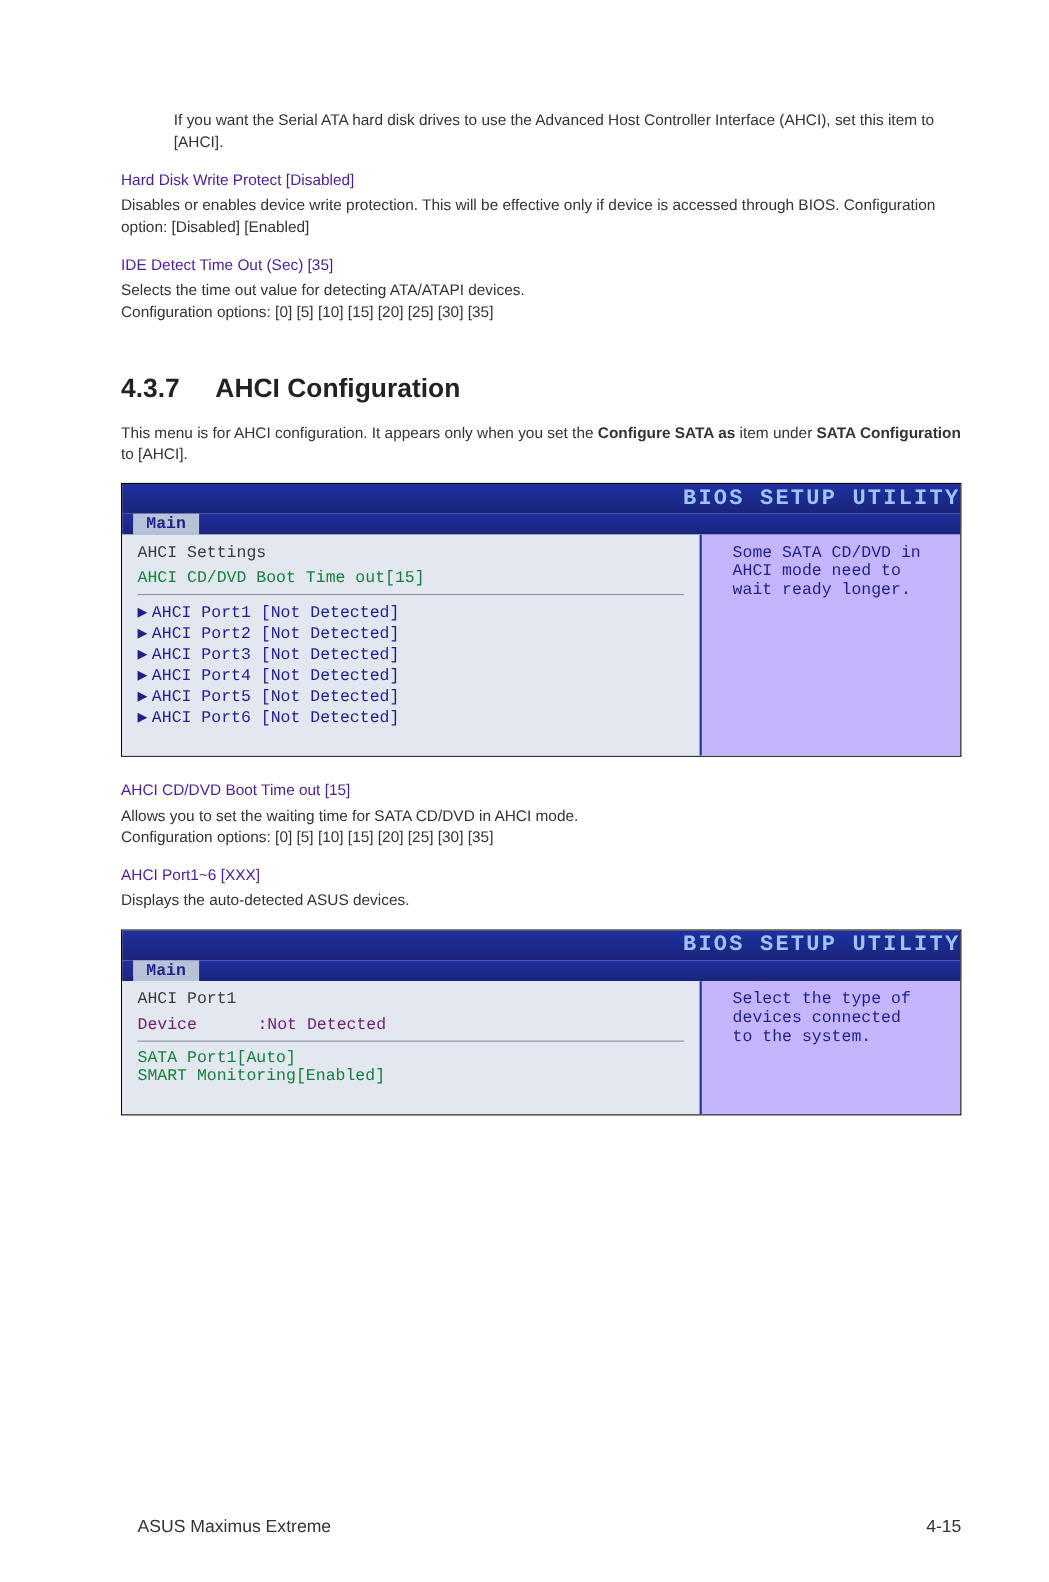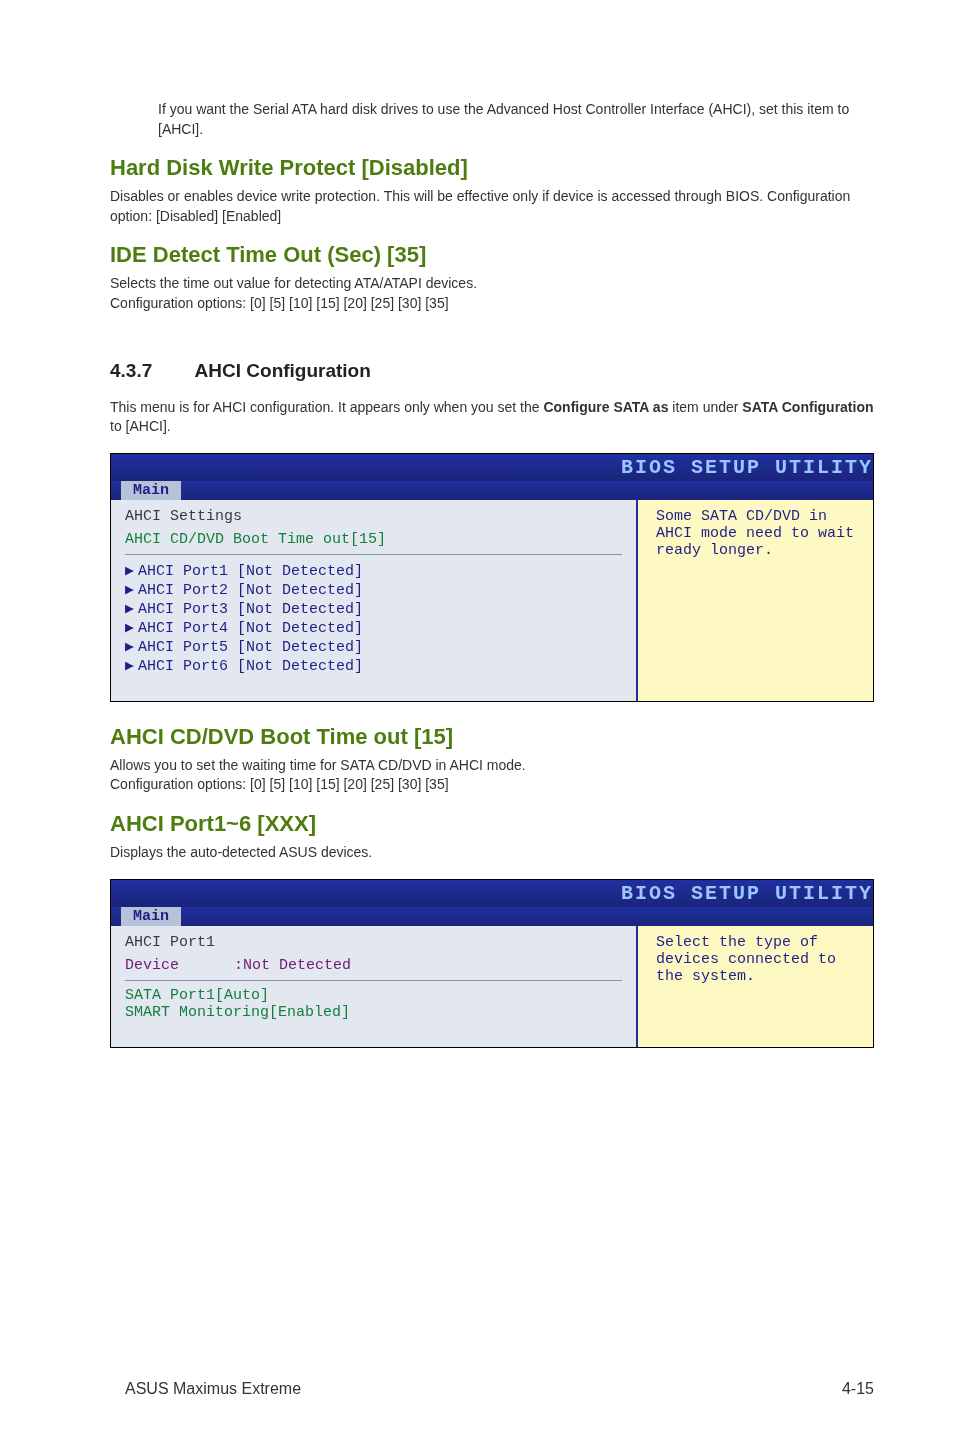--- a/index.html
+++ b/index.html
@@ -1,28 +1,28 @@
 <!DOCTYPE html>
 <html><head>
 <meta charset="utf-8">
 <style>
 *{box-sizing:border-box;margin:0;padding:0}
 body{width:954px;height:1438px;background:#fff;font-family:Arial,Helvetica,sans-serif;color:#333;padding:100px 80px 40px 110px}
 .body-text{font-size:14px;line-height:1.4;margin-bottom:16px}
 .indent{margin-left:48px}
-h3.sect{font-size:22px;font-weight:bold;color:#4d7c0f;margin-bottom:6px}
-h2.chap{font-size:19px;font-weight:bold;color:#222;margin:46px 0 16px 0}
+h3.sect{font-size:14px;font-weight:normal;color:#4c1d95;margin-bottom:6px}
+h2.chap{font-size:24px;font-weight:bold;color:#222;margin:46px 0 16px 0}
 .chapnum{display:inline-block;width:80px}
 .bios{border:1px solid #000;margin:8px 0 22px 0;font-family:"Courier New",monospace;font-size:15px;overflow:hidden}
 .bios-title{background:linear-gradient(180deg,#2030a0,#1a247a);color:#9bc6ff;text-align:right;font-weight:bold;letter-spacing:2px;padding:2px 0;font-size:20px}
 .tabbar{background:linear-gradient(180deg,#2030a0,#1a247a);padding:0 10px}
 .tab{display:inline-block;background:#b7c1d8;color:#1f1f88;padding:1px 12px;font-weight:bold;font-family:"Courier New",monospace}
 .bios-body{display:flex;height:auto}
 .bios-left{flex:1;background:#e3e8f0;border-right:2px solid #2030a0;padding:8px 14px;color:#1f1f88;position:relative}
-.bios-right{width:235px;background:#fef9c3;padding:8px 18px;color:#1f1f88}
+.bios-right{width:235px;background:#c4b5fd;padding:8px 28px;color:#1f1f88}
 .heading-row{color:#3a3a3a;font-weight:normal;margin-bottom:6px}
 .setting-row{display:flex;color:#15803d;padding-right:40px}
 .hr-line{border:none;border-top:1px solid #8a92a8;margin:6px 0}
 .sub-item{color:#1f1f88}
 .tri{color:#1f1f88;margin-right:4px}
 .grey{color:#701a75}
 .footer{position:absolute;bottom:40px;left:125px;right:80px;display:flex;justify-content:space-between;font-size:16px;color:#333}
 </style>
 </head>
 <body>

